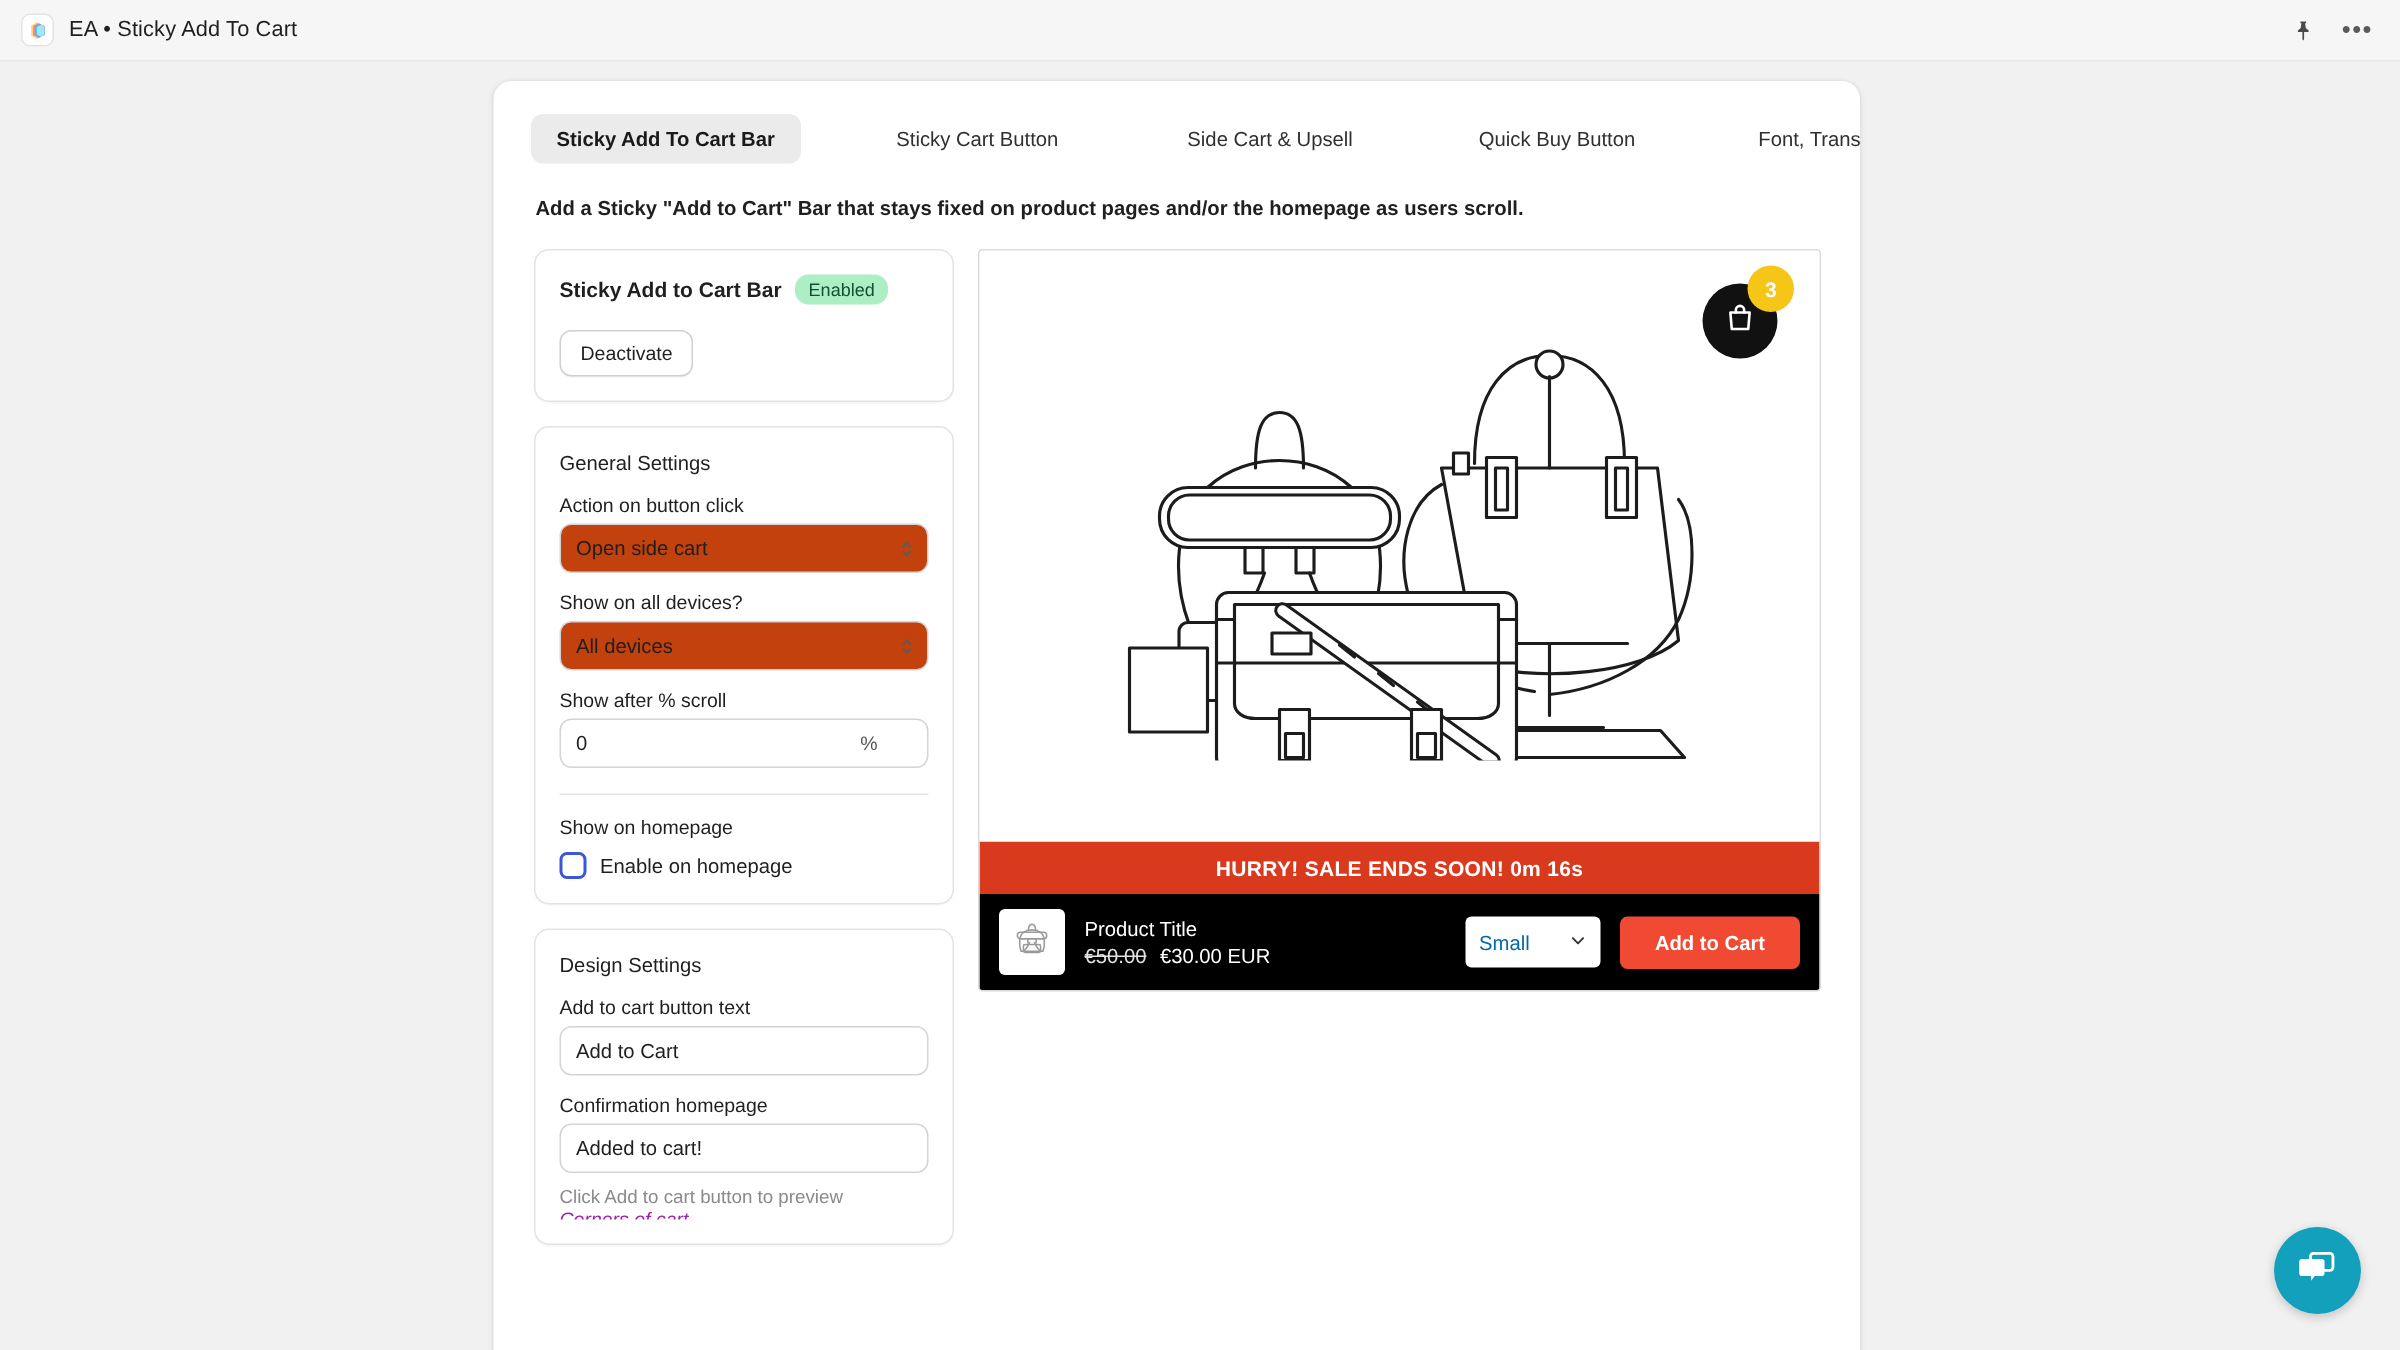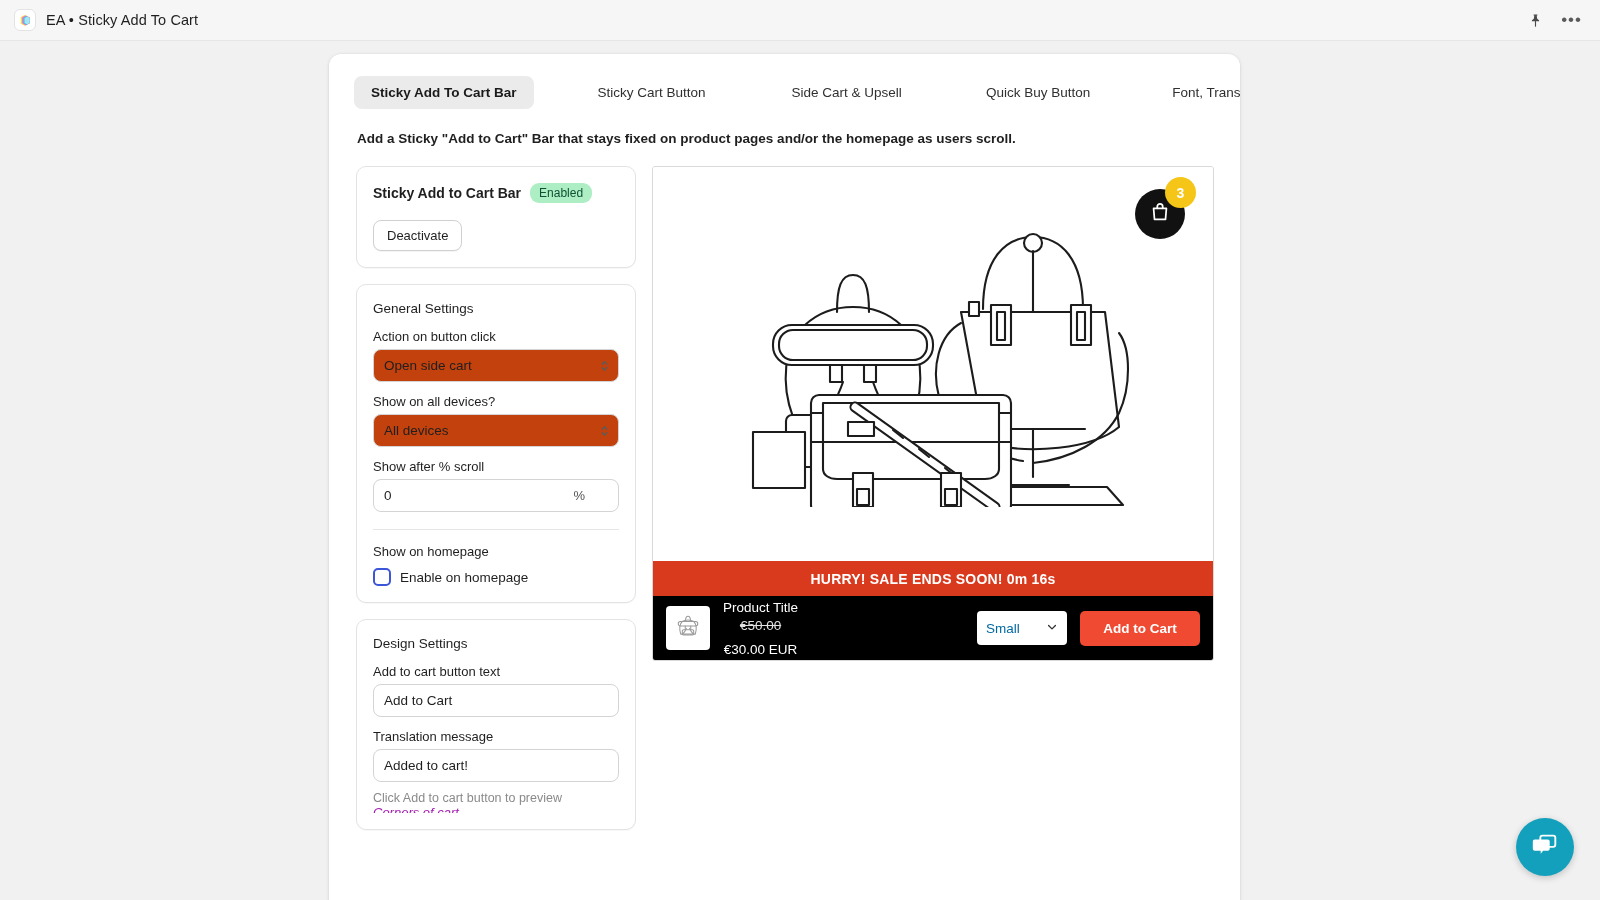--- a/index.html
+++ b/index.html
@@ -189,21 +189,21 @@
     padding: 0 13px; gap: 13px;
   }
   .thumb {
     width: 44px; height: 44px; background: #ffffff;
     border-radius: 4px;
     display: flex; align-items: center; justify-content: center;
     flex: 0 0 auto;
   }
   .prod-info { display: flex; flex-direction: column; gap: 3px; }
   .prod-title { color: #ffffff; font-size: 13.5px; }
-  .prices { display: flex; align-items: center; gap: 9px; flex-direction: column; }
+  .prices { display: flex; align-items: center; gap: 9px; }
   .price-old { color: #e2e2e2; font-size: 13.5px; text-decoration: line-through; }
   .price-new { color: #ffffff; font-size: 13.5px; }
   .variant-select {
     margin-left: auto;
     width: 90px; height: 34px;
     background: #ffffff; border-radius: 4px;
     display: flex; align-items: center; justify-content: space-between;
     padding: 0 9px; font-size: 13.5px; color: #0369a1;
     cursor: pointer;
   }
@@ -316,21 +316,21 @@
       </div>
 
       <div class="set-card">
         <div class="card-title">Design Settings</div>
 
         <div class="field-label">Add to cart button text</div>
         <div class="ctrl input">
           <span>Add to Cart</span>
         </div>
 
-        <div class="field-label field-gap">Translation message</div>
+        <div class="field-label field-gap">Confirmation homepage</div>
         <div class="ctrl input">
           <span>Added to cart!</span>
         </div>
 
         <div class="hint">Click Add to cart button to preview</div>
         <div class="clipped-label">Corners of cart</div>
       </div>
     </div>
 
     <div class="right-col">

